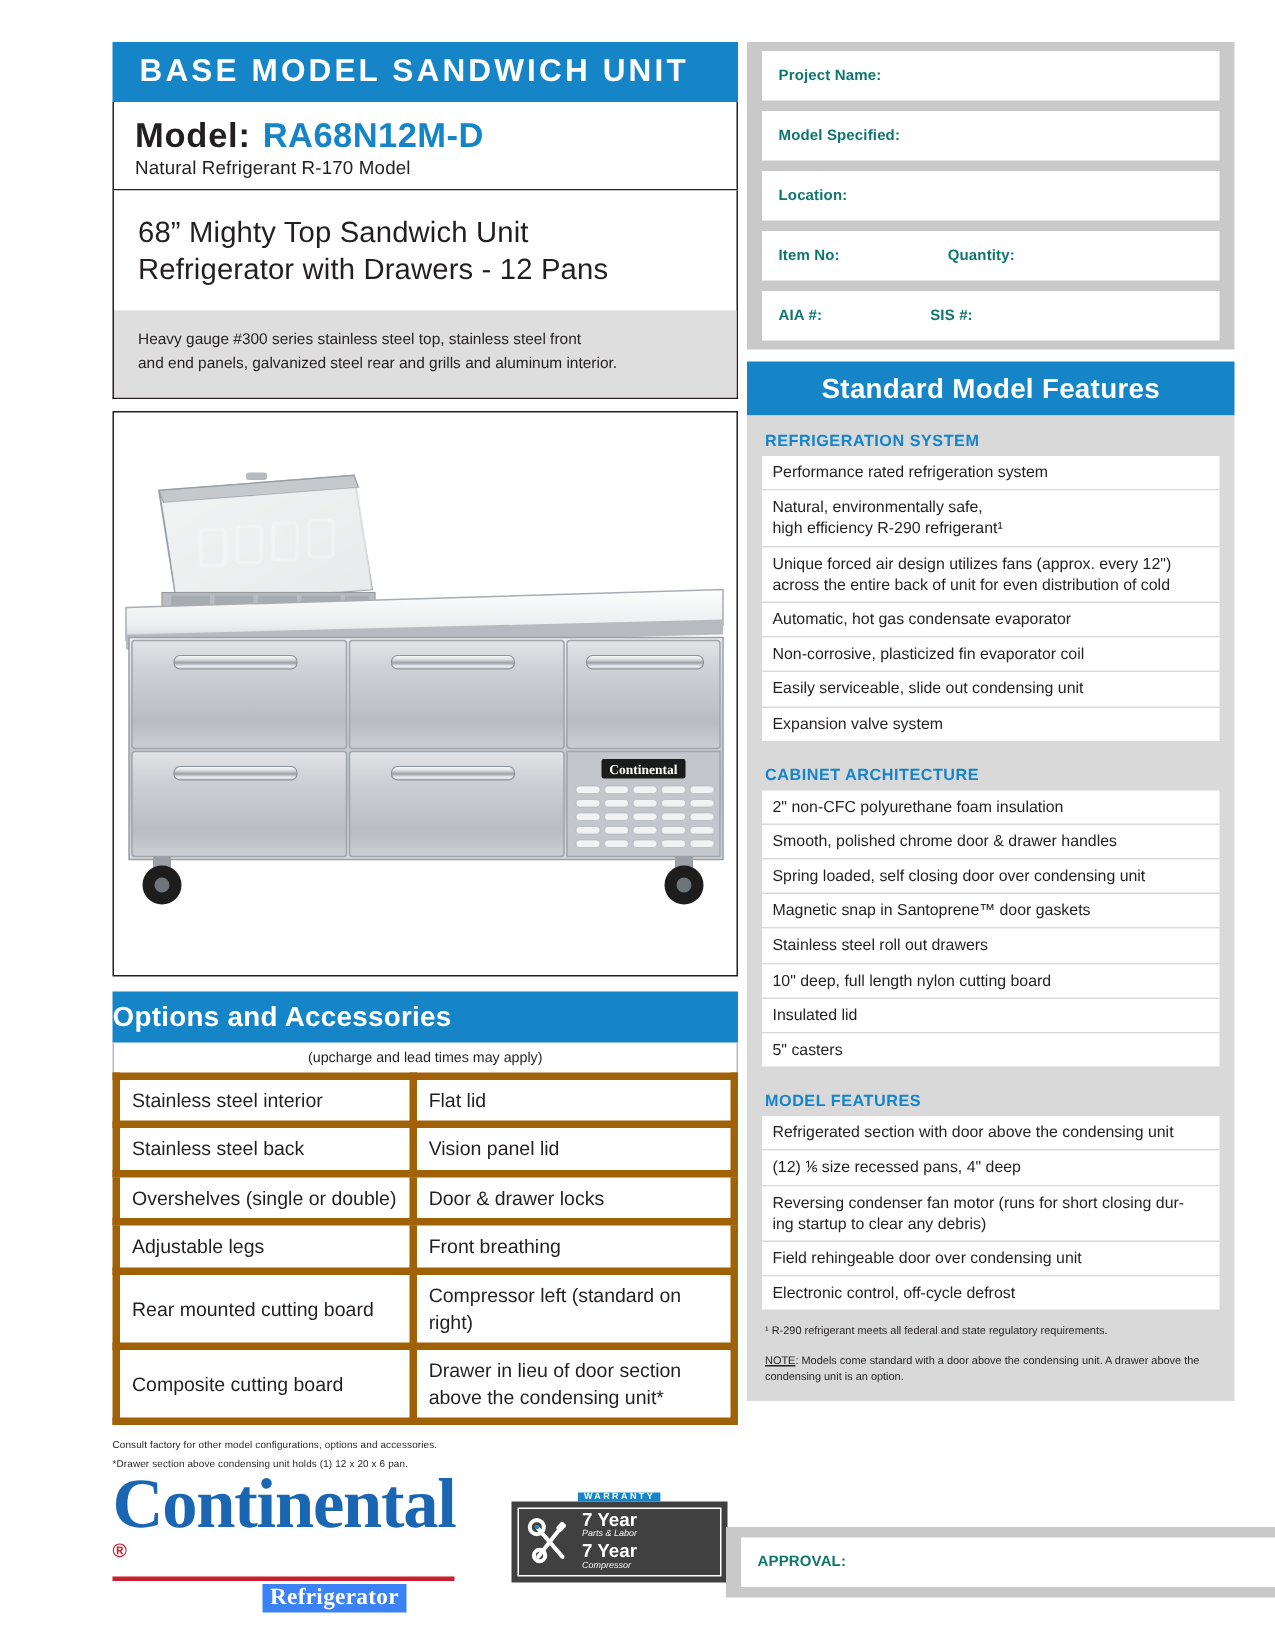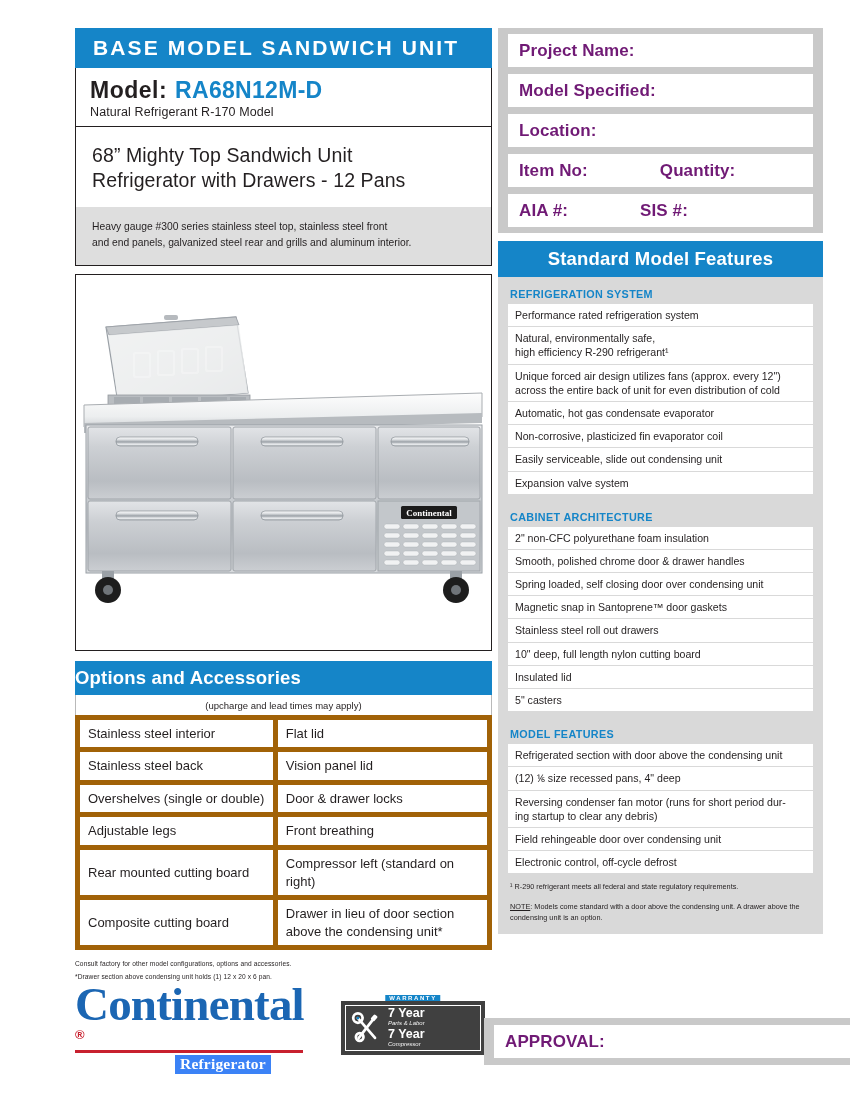--- a/index.html
+++ b/index.html
@@ -175,21 +175,21 @@
     padding: 6px 10px 6px 10px;
   }
   .form-field {
     background: #fff;
     height: 33px;
     display: flex; align-items: center;
     padding-left: 11px;
     margin-bottom: 7px;
   }
   .form-field:last-child { margin-bottom: 0; }
-  .ff-label { font-size: 17px; font-weight: bold; color: #701a75; letter-spacing: 0.1px; }
+  .ff-label { font-size: 10px; font-weight: bold; color: #0f766e; letter-spacing: 0.1px; }
   .ff-label2 { margin-left: 72px; }
 
   .feat-banner {
     margin-top: 8px;
     background: #1585c8;
     height: 36px;
     display: flex; align-items: center; justify-content: center;
   }
   .feat-banner-text {
     color: #fff; font-size: 18.5px; font-weight: bold; letter-spacing: 0.2px;
@@ -542,21 +542,21 @@
           <div class="grp-gap"></div>
           <div class="grp-title">MODEL FEATURES</div>
           <div>
             <div class="feat-row">
               <div>Refrigerated section with door above the condensing unit</div>
             </div>
             <div class="feat-row">
               <div>(12) ⅙ size recessed pans, 4" deep</div>
             </div>
             <div class="feat-row">
-              <div>Reversing condenser fan motor (runs for short period dur-</div>
+              <div>Reversing condenser fan motor (runs for short closing dur-</div>
               <div>ing startup to clear any debris)</div>
             </div>
             <div class="feat-row">
               <div>Field rehingeable door over condensing unit</div>
             </div>
             <div class="feat-row">
               <div>Electronic control, off-cycle defrost</div>
             </div>
           </div>
         </div>

